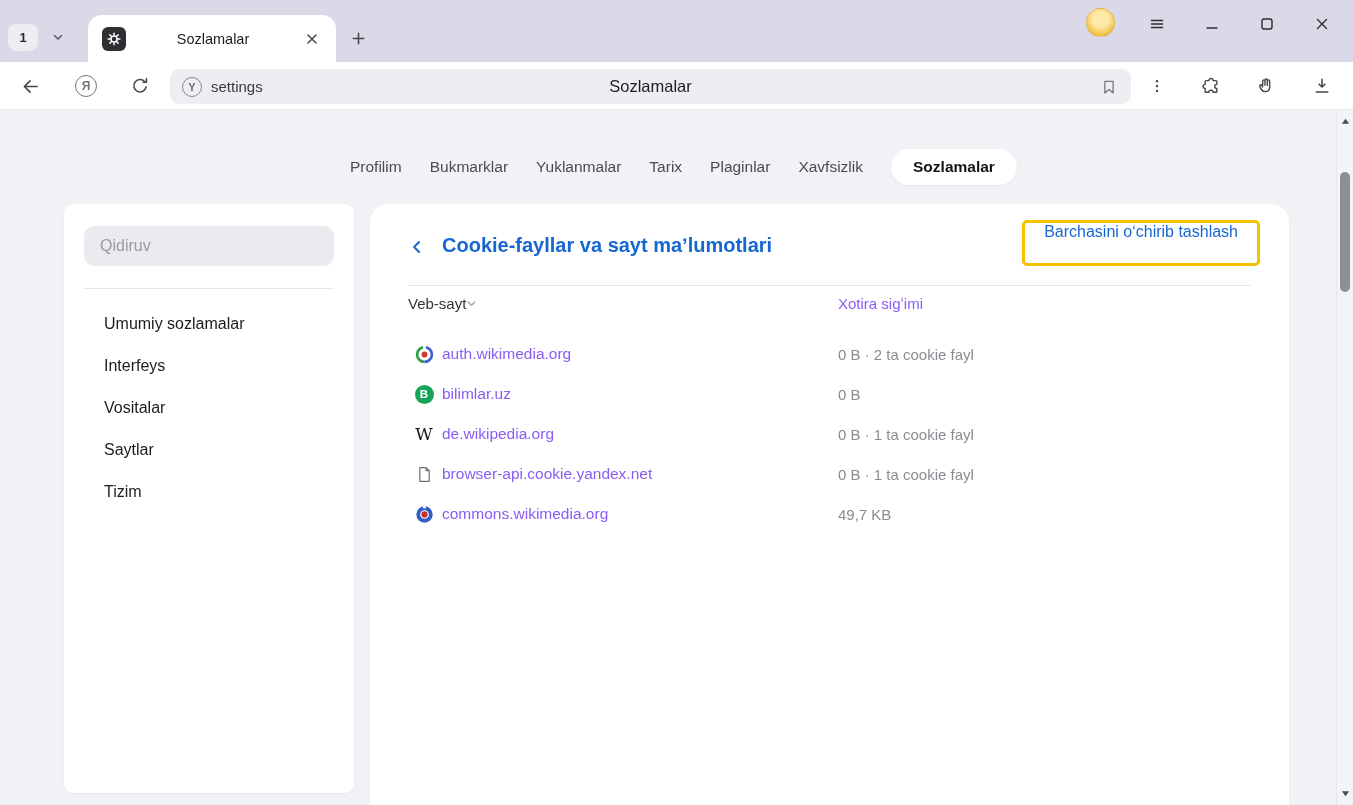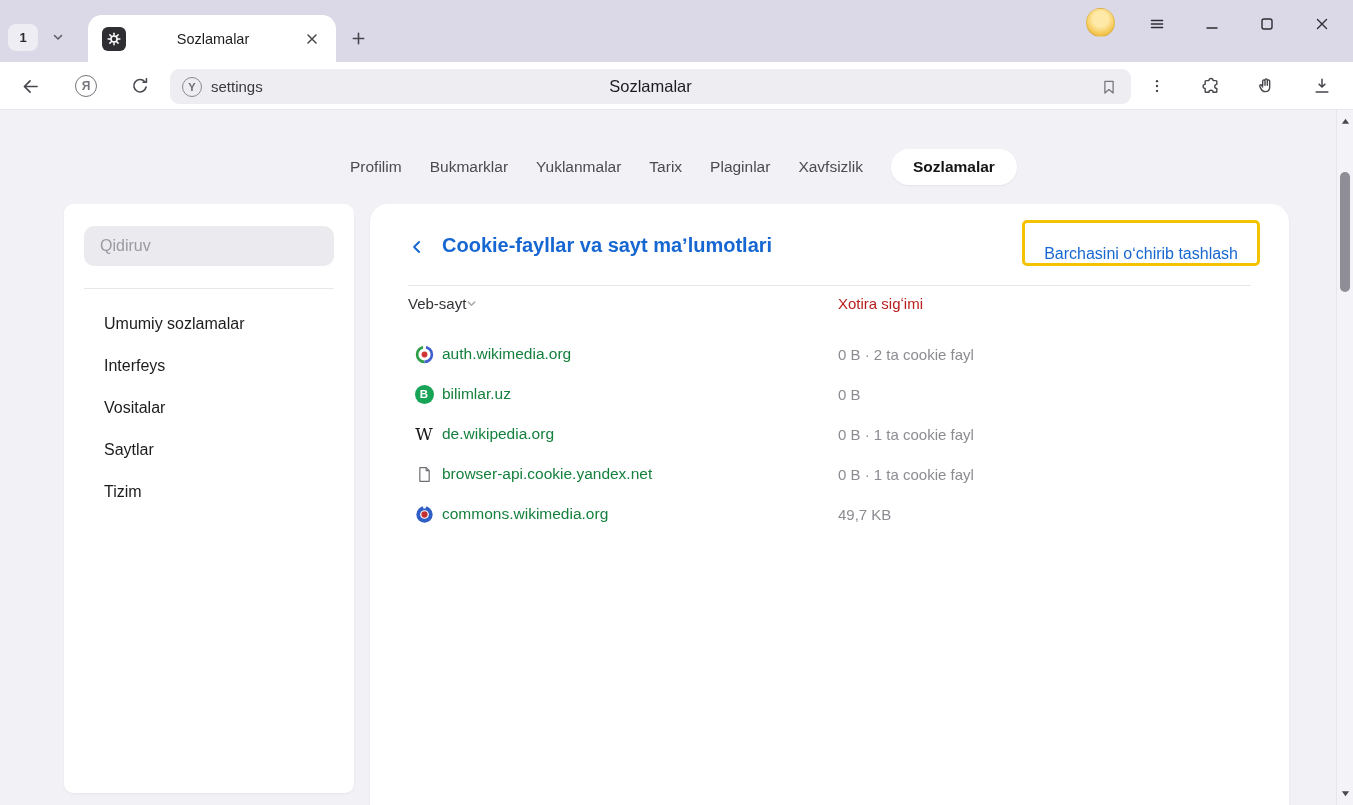--- a/index.html
+++ b/index.html
@@ -91,35 +91,35 @@
     position:absolute; left:370px; top:94px; width:919px; height:601px;
     background:#ffffff; border-radius:18px 18px 0 0; box-shadow:0 1px 3px rgba(40,35,70,0.05);
   }
   .content-header { position:absolute; left:0; right:0; top:0; height:81px; }
   .back-btn { position:absolute; left:34px; top:30px; width:26px; height:26px;
     display:flex; align-items:center; justify-content:center; }
   .content-title { position:absolute; left:72px; top:30px; font-size:20px; font-weight:600; color:#1767d2; }
   .delete-all {
     position:absolute; right:29px; top:16px; height:46px;
     border:3px solid #f3c200; border-radius:5px; background:#ffffff;
-    display:flex; align-items:flex-end; padding:0 19px;
+    display:flex; align-items:flex-start; padding:0 19px;
     font-size:16px; color:#1767d2; white-space:nowrap;
   }
   .content-divider { position:absolute; left:38px; right:38px; top:81px; height:1px; background:#e7e6eb; }
 
   .table-head { position:absolute; left:0; right:0; top:88px; height:28px; }
   .col-site { position:absolute; left:38px; top:3px; font-size:15px; color:#333338;
     display:flex; align-items:center; }
-  .col-size { position:absolute; left:468px; top:3px; font-size:15px; color:#b91c1c; }
+  .col-size { position:absolute; left:468px; top:3px; font-size:15px; color:#8b5cf6; }
 
   .rows { position:absolute; left:0; right:0; top:130px; }
   .site-row { position:relative; height:40px; }
   .row-icon { position:absolute; left:44px; top:10px; width:20px; height:20px;
     display:flex; align-items:center; justify-content:center; }
-  .row-site { position:absolute; left:72px; top:10px; font-size:15.5px; color:#15803d; line-height:20px; }
+  .row-site { position:absolute; left:72px; top:10px; font-size:15.5px; color:#8b5cf6; line-height:20px; }
   .row-size { position:absolute; left:468px; top:11px; font-size:15px; color:#8c8b92; line-height:19px; }
 
   .letter-circle { width:19px; height:19px; border-radius:50%; display:flex; align-items:center;
     justify-content:center; color:#fff; font-size:11.5px; font-weight:bold; }
   .wiki-w { font-family:"DejaVu Serif", serif; font-size:17px; color:#161618; line-height:20px; }
 
   
   .scrollbar { position:absolute; top:110px; right:0; width:17px; bottom:0; background:#f4f3f7;
     border-left:1px solid #e7e6eb; }
   .scroll-arrow { position:absolute; left:0; width:17px; height:17px; display:flex;

